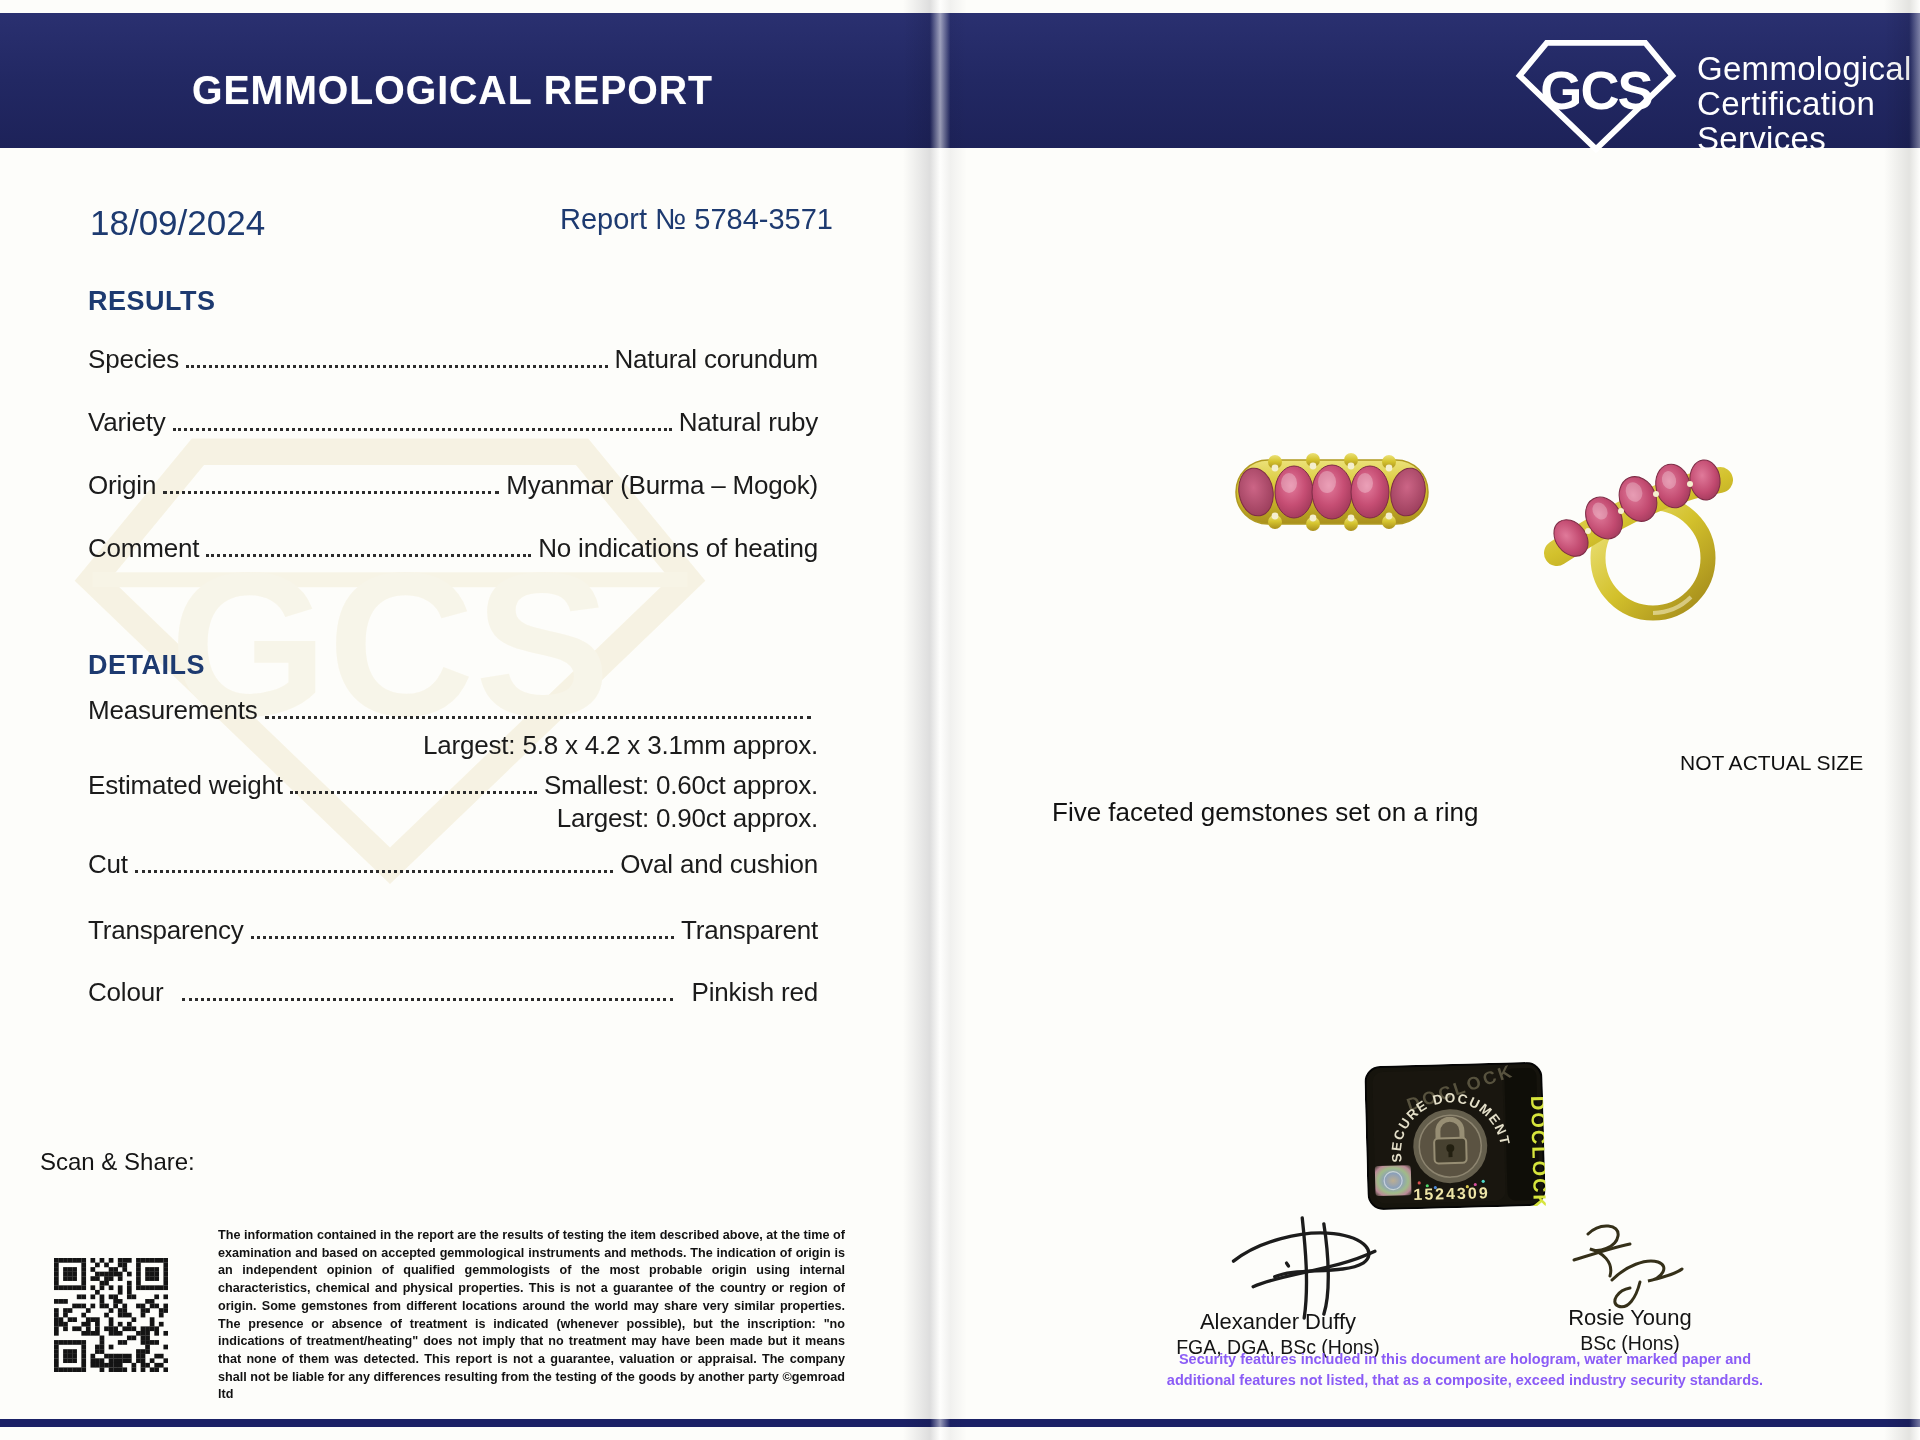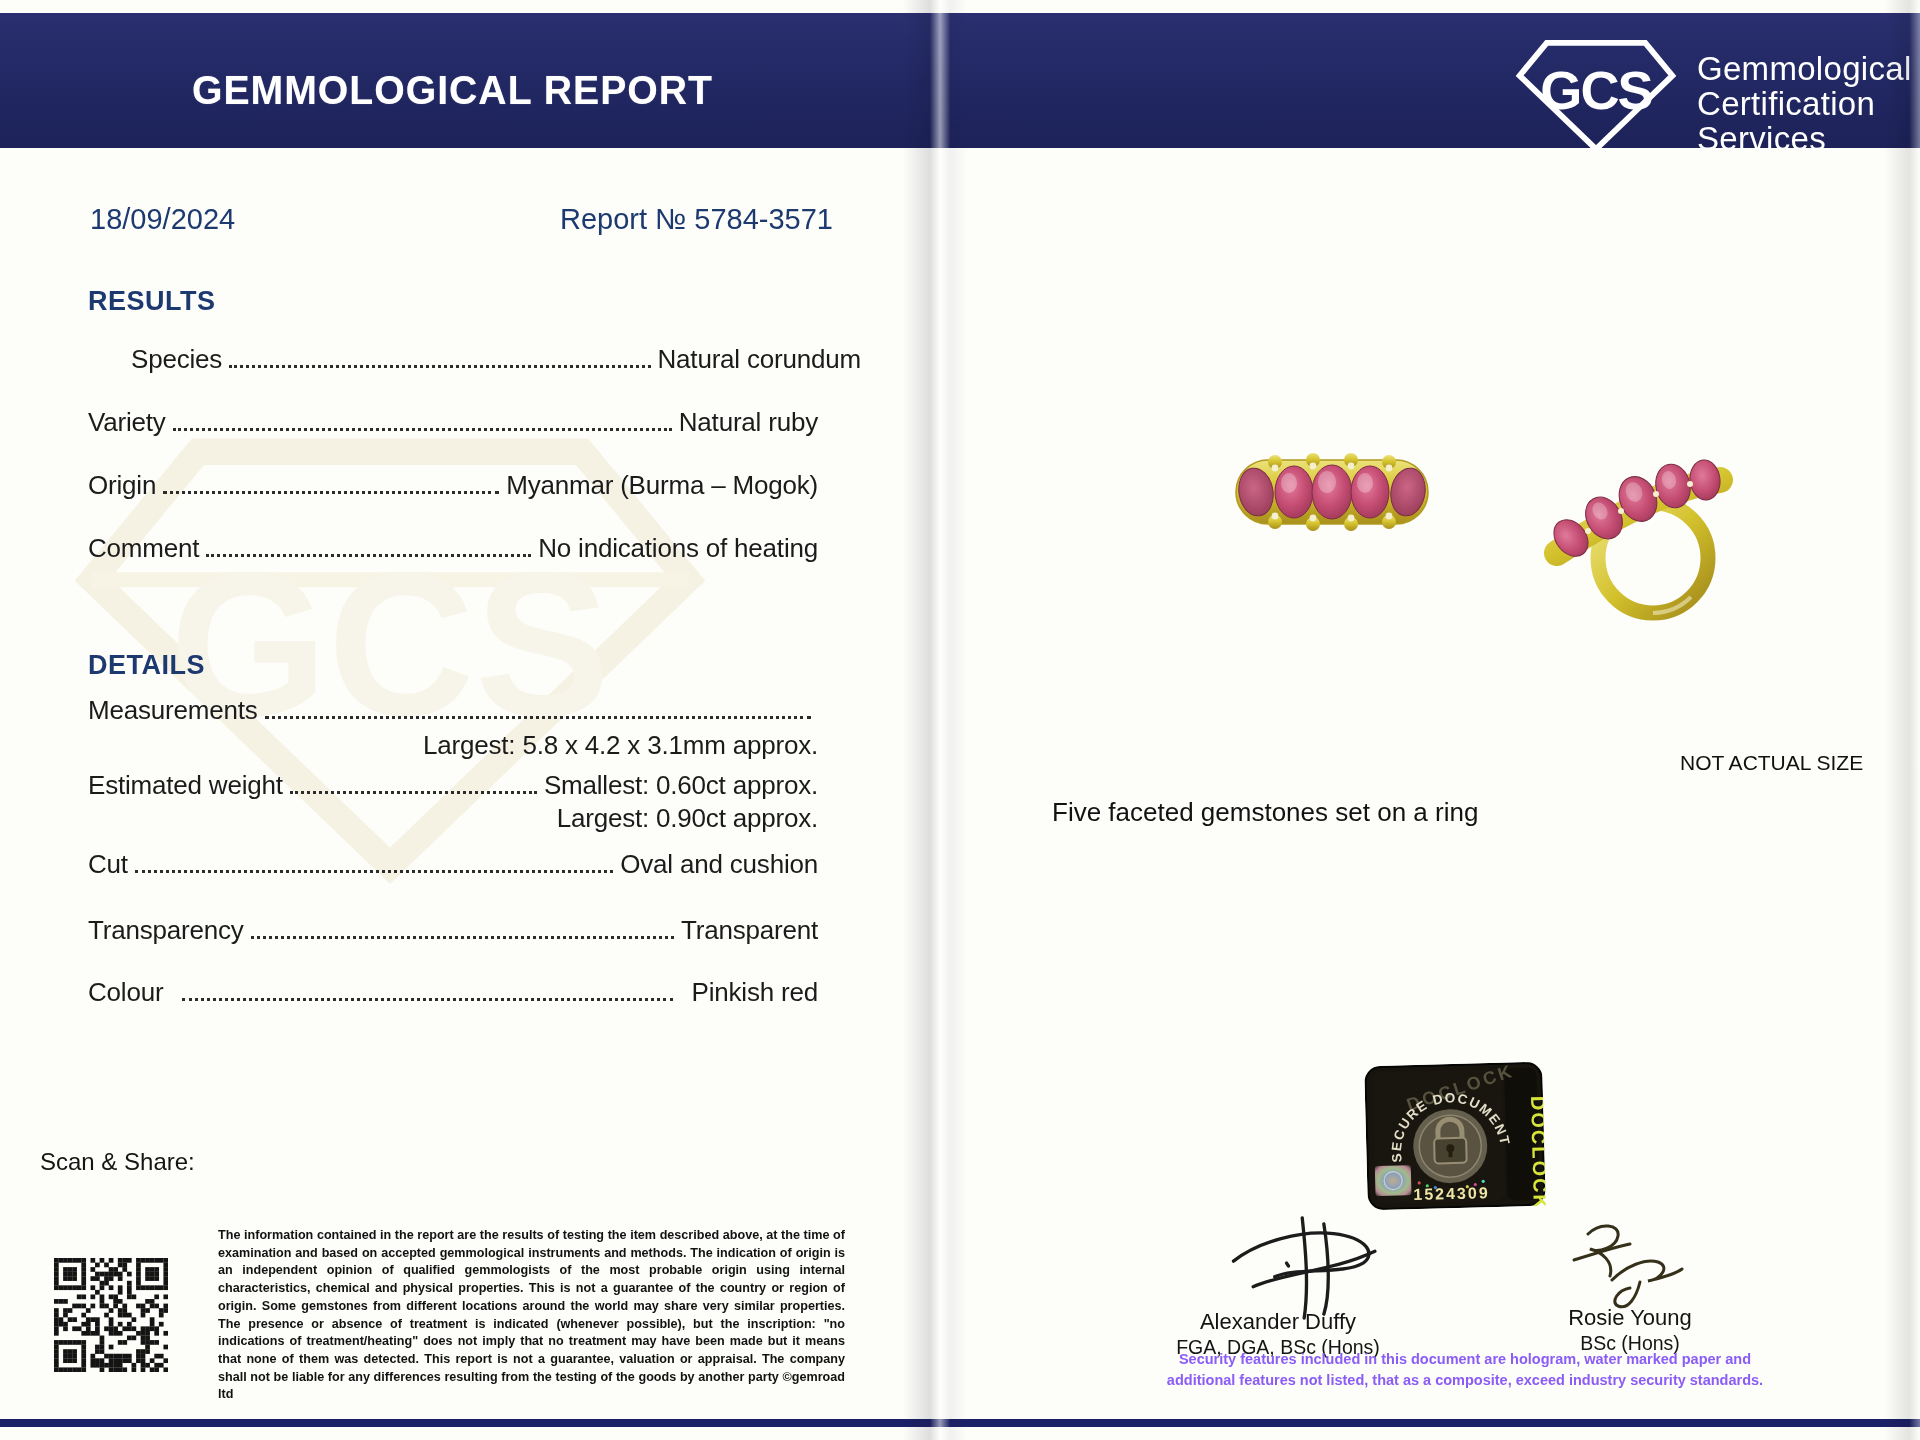--- a/index.html
+++ b/index.html
@@ -38,21 +38,21 @@
   }
   .edge-curl{
     left:1884px;top:0;width:36px;height:1440px;z-index:41;pointer-events:none;
     background:linear-gradient(to right,rgba(0,0,0,0) 0%,rgba(0,0,0,.10) 70%,rgba(255,255,255,.4) 100%);
   }
   .bottom-line{left:0;top:1419px;width:1920px;height:8px;background:#1b2166;}
   .watermark{left:70px;top:290px;width:640px;height:730px;opacity:.5;z-index:0;}
 
   
   .navy{color:#1d3a70;}
-  .doc-date{left:90px;top:203px;font-size:29px;}
+  .doc-date{left:90px;top:203px;font-size:35px;}
   .doc-report-no{left:560px;top:203px;font-size:29px;}
   .section-heading{font-size:27px;font-weight:bold;letter-spacing:.5px;}
   .h-results{left:88px;top:286px;}
   .h-details{left:88px;top:650px;}
 
   .row{left:88px;width:730px;display:flex;align-items:flex-end;font-size:26px;z-index:2;letter-spacing:-0.2px;}
   .row .leader{flex:1;border-bottom:3px dotted #2c2c2c;margin:0 7px 7px 7px;min-width:30px;}
   .row .lbl,.row .val{white-space:nowrap;}
   .row2{left:88px;width:730px;text-align:right;font-size:26px;z-index:2;letter-spacing:-0.2px;}
 
@@ -107,21 +107,21 @@
       <div>Certification</div>
       <div>Services</div>
     </div>
   </div>
 
   <div class="abs doc-date navy">18/09/2024</div>
   <div class="abs doc-report-no navy">Report № 5784-3571</div>
 
   <div class="abs section-heading navy h-results">RESULTS</div>
 
-  <div class="abs row" style="top:344px;margin-left:43px;">
+  <div class="abs row" style="top:344px;">
     <span class="lbl">Species</span>
     <span class="leader"></span>
     <span class="val">Natural corundum</span>
   </div>
   <div class="abs row" style="top:407px;">
     <span class="lbl">Variety</span>
     <span class="leader"></span>
     <span class="val">Natural ruby</span>
   </div>
   <div class="abs row" style="top:470px;">

